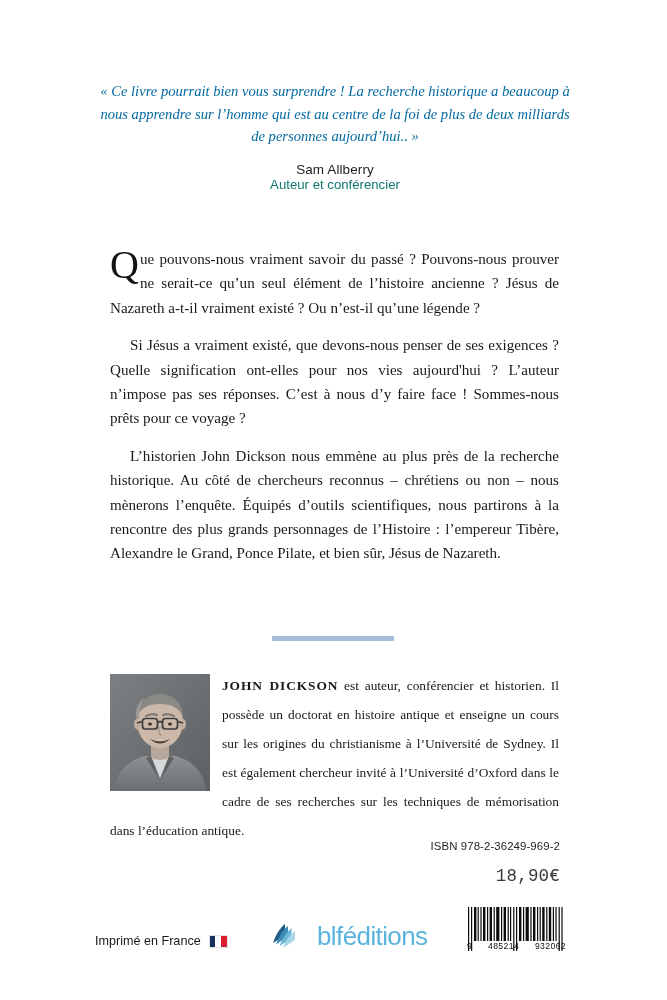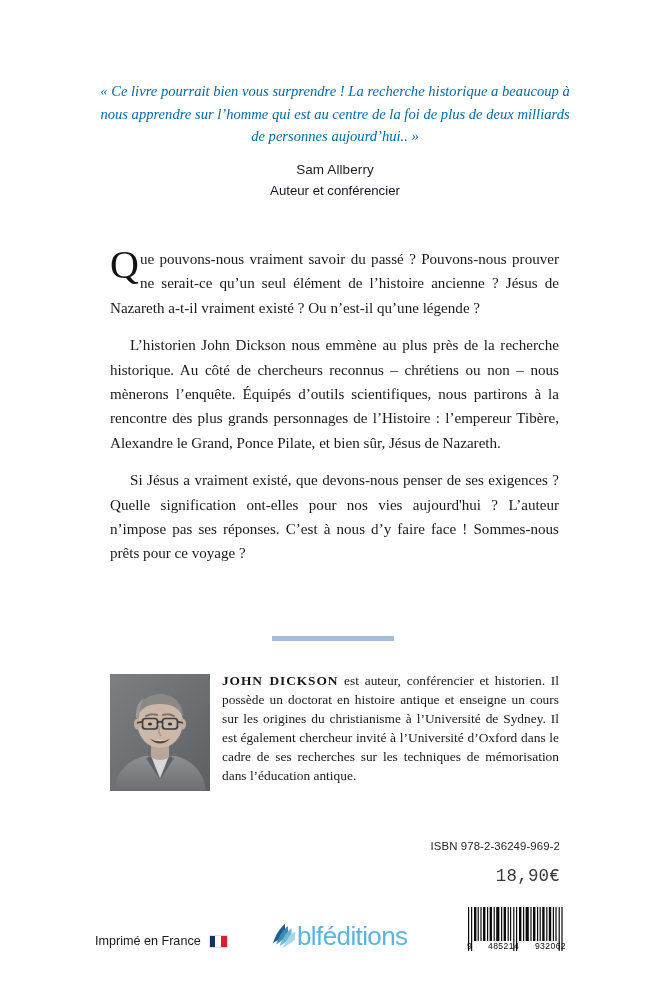--- a/index.html
+++ b/index.html
@@ -35,22 +35,22 @@
     font-family: "Liberation Sans", sans-serif;
     font-weight: normal;
     font-size: 13.5px;
     color: #1d1d1d;
     margin-top: 14px;
     letter-spacing: 0.1px;
   }
   .endorser-role {
     font-family: "Liberation Sans", sans-serif;
     font-size: 13.2px;
-    color: #0f172a;
-    margin-top: 6px;
+    color: #0f766e;
+    margin-top: 0;
   }
 
   
   .body-copy {
     position: absolute;
     left: 110px;
     top: 247px;
     width: 449px;
   }
   .body-para {
@@ -102,21 +102,21 @@
     height: 117px;
     margin: 3px 12px 4px 0;
     position: relative;
     overflow: hidden;
     background: #6e7173;
   }
   .bio-photo svg { display: block; }
   .bio-text {
     font-family: "Liberation Serif", serif;
     font-size: 13.4px;
-    line-height: 19px;
+    line-height: 29px;
     text-align: justify;
     color: #17191c;
     margin: 0;
   }
   .bio-name {
     font-weight: bold;
     letter-spacing: 0.9px;
   }
 
   
@@ -186,21 +186,21 @@
   .flag-blue  { width: 33.34%; background: #16305c; }
   .flag-white { width: 33.33%; background: #ffffff; }
   .flag-red   { width: 33.33%; background: #d8202f; }
 
   .publisher {
     position: absolute;
     left: 271px;
     top: 922px;
     display: flex;
     align-items: center;
-    gap: 0;
+    gap: 20px;
   }
   .publisher-mark { width: 26px; height: 28px; }
   .publisher-mark svg { display: block; }
   .publisher-name {
     font-family: "Liberation Sans", sans-serif;
     font-size: 26px;
     color: #5bb4dd;
     letter-spacing: -0.6px;
     line-height: 1;
   }
@@ -209,22 +209,22 @@
 <body>
 
 <div class="quote-block">
   <div class="quote-text">« Ce livre pourrait bien vous surprendre ! La recherche historique a beaucoup à nous apprendre sur l’homme qui est au centre de la foi de plus de deux milliards de personnes aujourd’hui.. »</div>
   <div class="endorser-name">Sam Allberry</div>
   <div class="endorser-role">Auteur et conférencier</div>
 </div>
 
 <div class="body-copy">
   <p class="body-para para-first"><span class="dropcap">Q</span><span>ue pouvons-nous vraiment savoir du passé ? Pouvons-nous prouver ne serait-ce qu’un seul élément de l’histoire ancienne ? Jésus de Nazareth a-t-il vraiment existé ? Ou n’est-il qu’une légende ?</span></p>
+  <p class="body-para">Si Jésus a vraiment existé, que devons-nous penser de ses exigences ? Quelle signification ont-elles pour nos vies aujourd'hui ? L’auteur n’impose pas ses réponses. C’est à nous d’y faire face ! Sommes-nous prêts pour ce voyage ?</p>
   <p class="body-para">L’historien John Dickson nous emmène au plus près de la recherche historique. Au côté de chercheurs reconnus – chrétiens ou non – nous mènerons l’enquête. Équipés d’outils scientifiques, nous partirons à la rencontre des plus grands personnages de l’Histoire : l’empereur Tibère, Alexandre le Grand, Ponce Pilate, et bien sûr, Jésus de Nazareth.</p>
-  <p class="body-para">Si Jésus a vraiment existé, que devons-nous penser de ses exigences ? Quelle signification ont-elles pour nos vies aujourd'hui ? L’auteur n’impose pas ses réponses. C’est à nous d’y faire face ! Sommes-nous prêts pour ce voyage ?</p>
 </div>
 
 <div class="divider"></div>
 
 <div class="bio-block">
   <div class="bio-photo">
     <svg width="100" height="117" viewBox="0 0 100 117" xmlns="http://www.w3.org/2000/svg" role="img">
       <defs>
         <linearGradient id="bgGrad" x1="0" y1="0" x2="1" y2="1">
           <stop offset="0%" stop-color="#7d8082"></stop>

